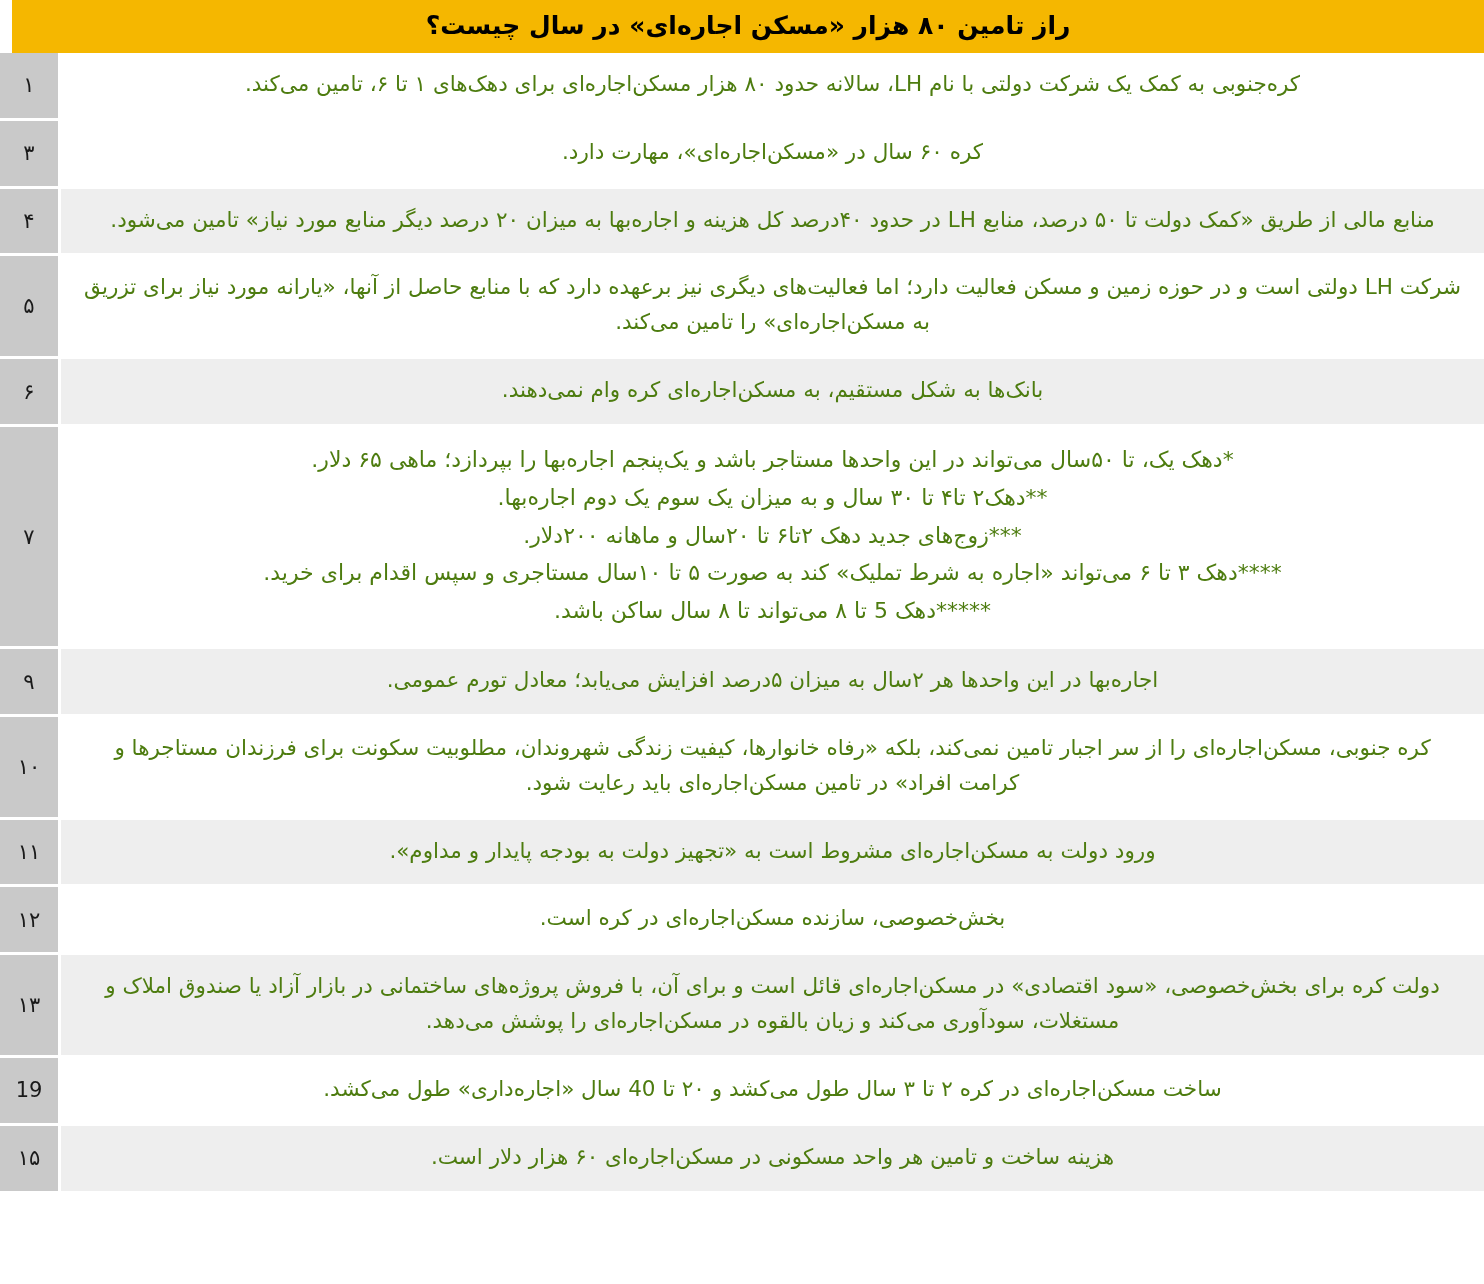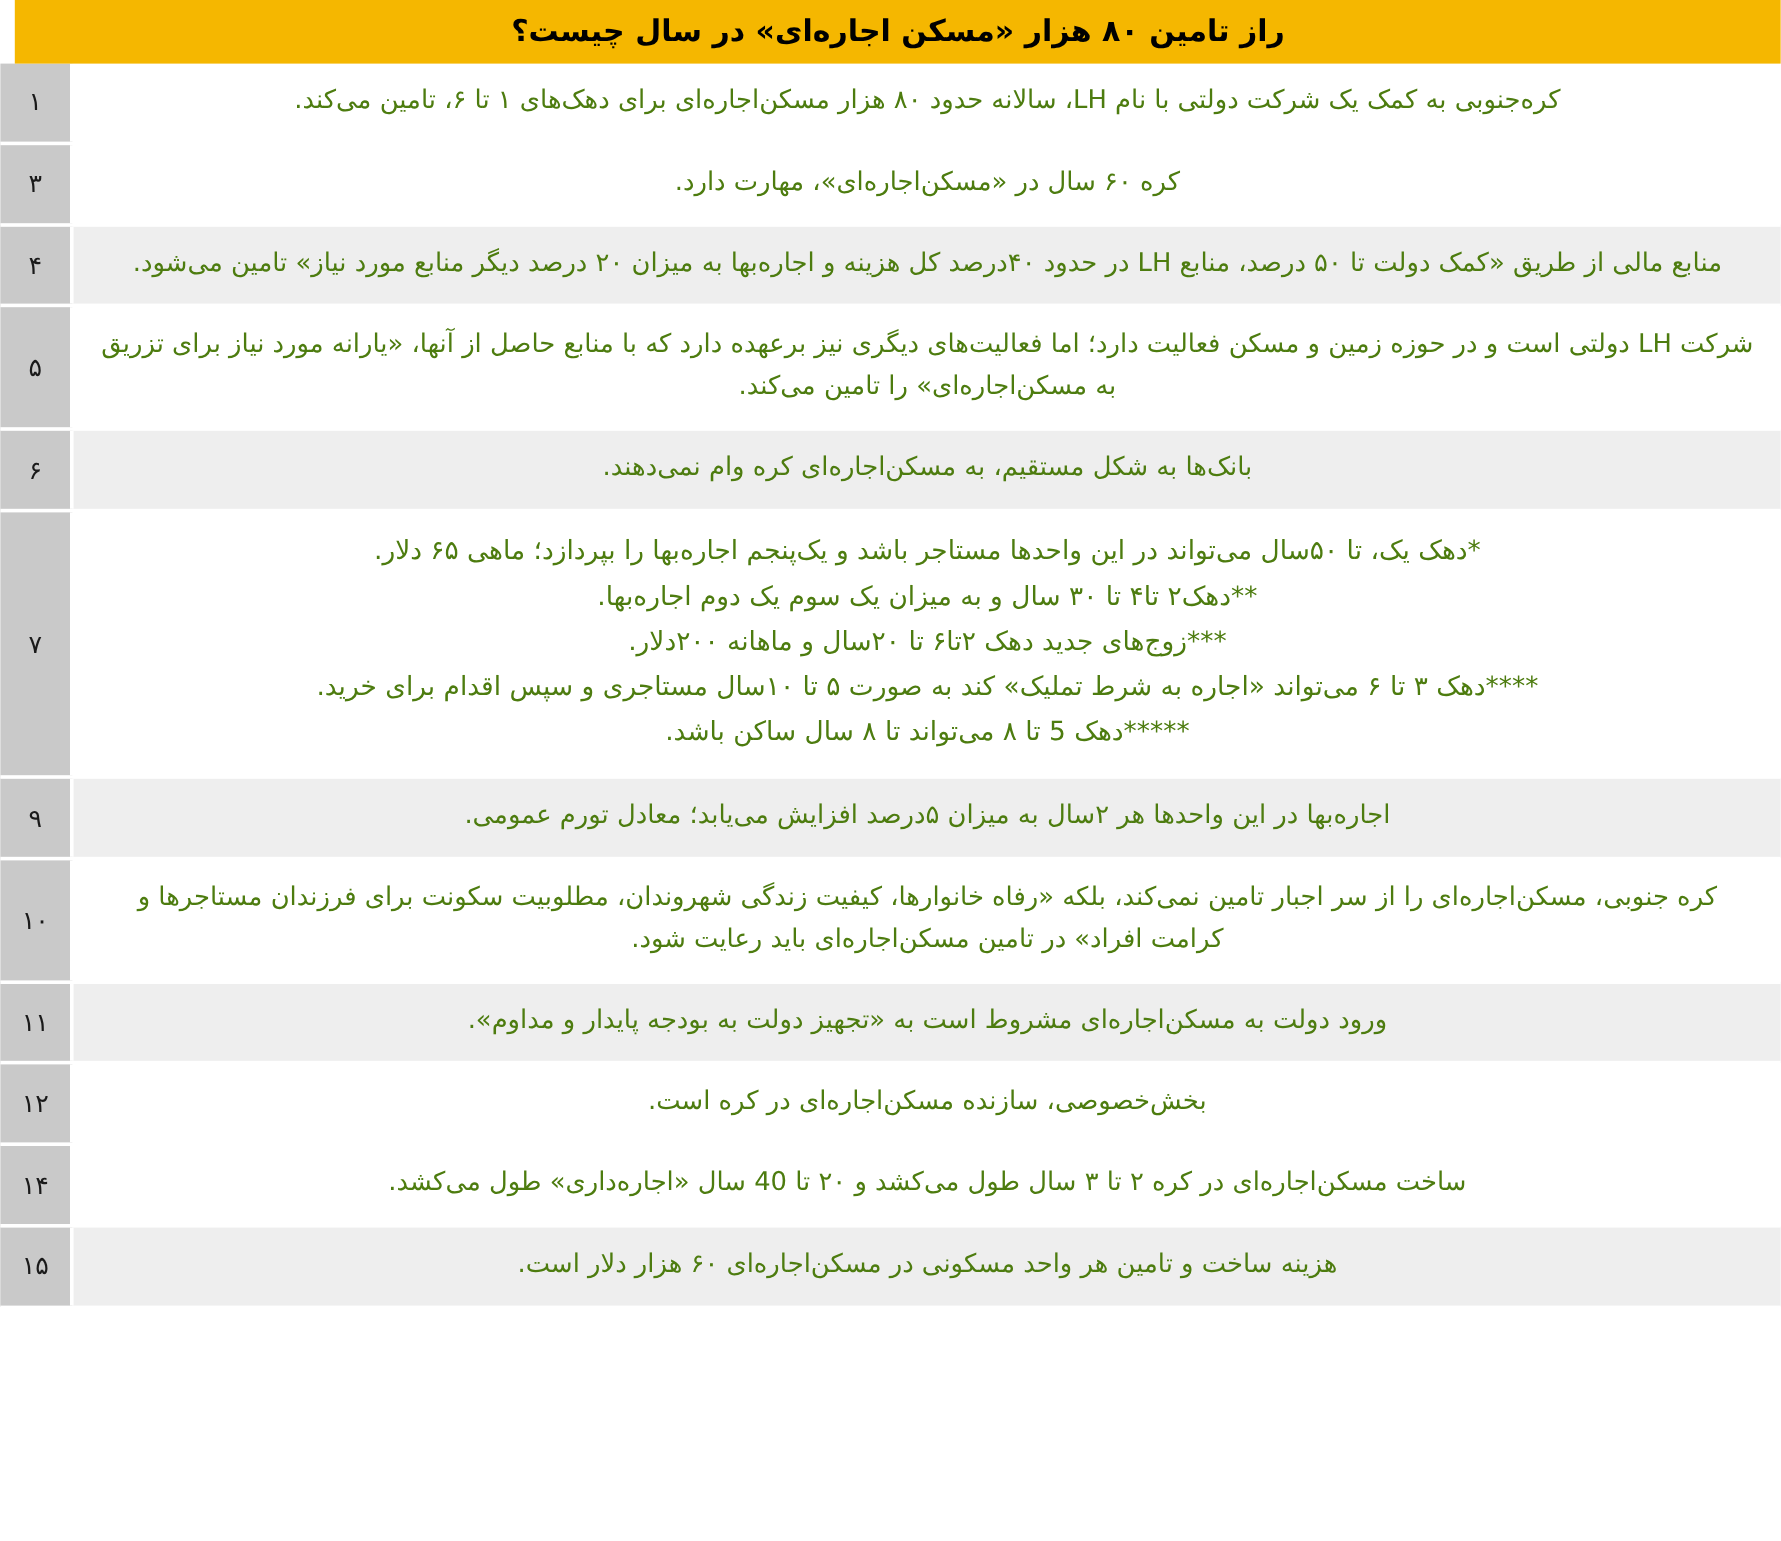--- a/index.html
+++ b/index.html
@@ -143,23 +143,27 @@
         <td class="num">۱۰</td>
       </tr>
       <tr class="alt">
         <td class="txt">ورود دولت به مسکن‌اجاره‌ای مشروط است به «تجهیز دولت به بودجه پایدار و مداوم».</td>
         <td class="num">۱۱</td>
       </tr>
       <tr>
         <td class="txt">بخش‌خصوصی، سازنده مسکن‌اجاره‌ای در کره است.</td>
         <td class="num">۱۲</td>
       </tr>
+      <tr class="alt">
+        <td class="txt">دولت کره برای بخش‌خصوصی، «سود اقتصادی» در مسکن‌اجاره‌ای قائل است و برای آن، با فروش پروژه‌های ساختمانی در بازار آزاد یا صندوق املاک و مستغلات، سودآوری می‌کند و زیان بالقوه در مسکن‌اجاره‌ای را پوشش می‌دهد.</td>
+        <td class="num">۱۳</td>
+      </tr>
       <tr>
         <td class="txt">ساخت مسکن‌اجاره‌ای در کره ۲ تا ۳ سال طول می‌کشد و ۲۰ تا 40 سال «اجاره‌داری» طول می‌کشد.</td>
-        <td class="num">۱۴</td>
+        <td class="num">19</td>
       </tr>
       <tr class="alt">
         <td class="txt">هزینه ساخت و تامین هر واحد مسکونی در مسکن‌اجاره‌ای ۶۰ هزار دلار است.</td>
         <td class="num">۱۵</td>
       </tr>
     </tbody>
   </table>
 
 </div>
 

